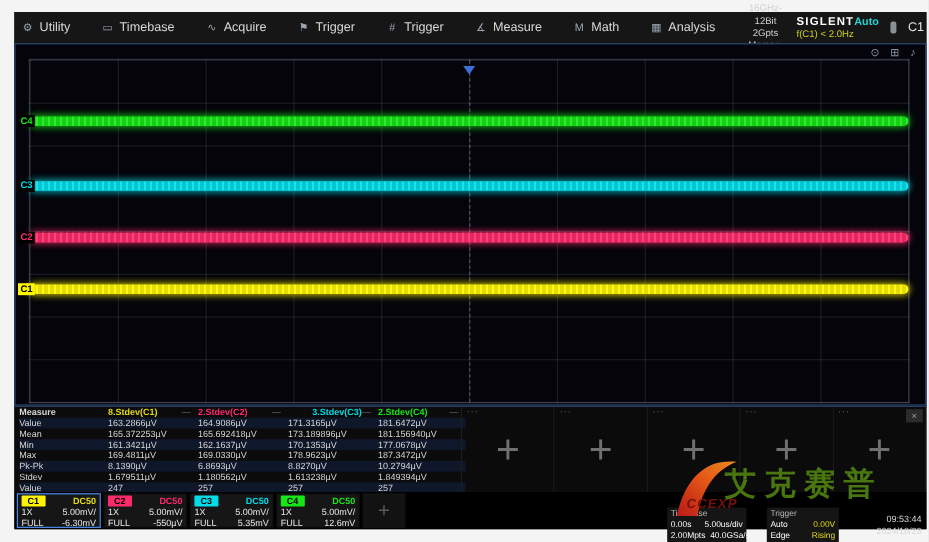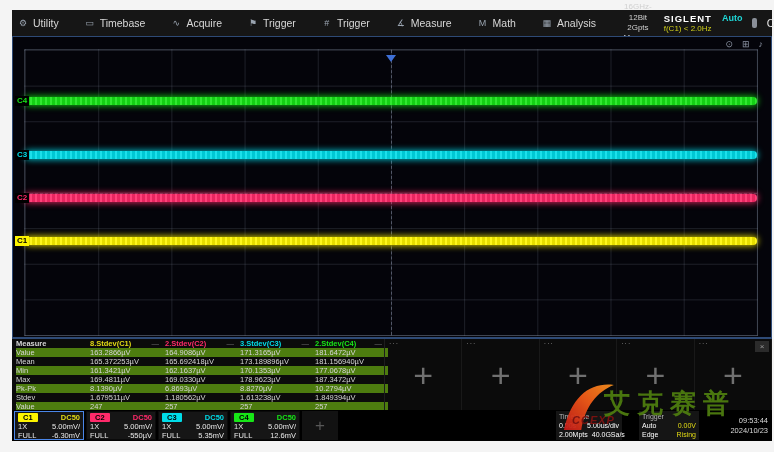--- a/index.html
+++ b/index.html
@@ -9,21 +9,21 @@
 
   
   .menubar { position:absolute; left:0; top:0; width:100%; height:26px; background:#161616;
              display:flex; align-items:center; padding:0 6px; }
   .menu-item { display:flex; align-items:center; gap:5px; color:#d8d8d8; font-size:10.5px;
                margin-right:26px; cursor:default; }
   .menu-item .mi { color:#9aa4b0; font-size:9px; width:10px; text-align:center; }
   .mb-right { margin-left:auto; display:flex; align-items:center; gap:10px; }
   .sysinfo { text-align:center; font-size:8px; line-height:1.3; color:#d0d0d0; }
   .brandblk { text-align:left; line-height:1.2; }
-  .brandrow { display:flex; gap:10px; align-items:flex-end; }
+  .brandrow { display:flex; align-items:flex-end; }
   .brand { color:#fff; font-size:9.5px; font-weight:bold; letter-spacing:1px; }
   .acqmode { color:#1fd6d6; font-size:9px; font-weight:bold; }
   .freq { color:#cfcf1a; font-size:8px; }
   .usb-ind { width:7px; height:10px; background:#8a8f98; border-radius:2px; }
   .activech { color:#e8e8e8; font-size:10.5px; }
 
   
   .wavearea { position:absolute; left:0; top:26px; width:100%; height:302px;
               background:#04040a; border:1px solid #2e4a76; }
   .corner-icons { position:absolute; top:2px; right:8px; display:flex; gap:9px;
@@ -55,23 +55,23 @@
   .chtag.c3 { color:#00dce8; top:118px; }
   .chtag.c2 { color:#ff2a6a; top:161px; }
   .chtag.c1 { color:#000; background:#fdf400; top:204px; }
 
   
   .measure { position:absolute; left:0; top:328px; width:100%; height:72px;
              background:#0b0b0b; border-top:1px solid #2e4a76; display:flex; }
   .mtable { width:372px; display:grid; grid-template-columns:74px 75px 75px 75px 73px;
             grid-auto-rows:9px; font-size:7.5px; color:#d6d6d6; padding-left:4px; }
   .mcell { overflow:hidden; white-space:nowrap; line-height:9px; }
-  .mrow-even { background:#4d7c0f; }
+  .mrow-even { background:#0f172a; }
   .mhead { font-weight:bold; }
-  .h-c1 { color:#e3db14; } .h-c2 { color:#ff2a6a; } .h-c3 { color:#00dce8; } .h-c4 { color:#17e617; }
+  .h-c1 { color:#e3db14; } .h-c2 { color:#ff2a6a; } .h-c3 { color:#00dce8;text-align:right; } .h-c4 { color:#17e617; }
   .hdash { float:right; color:#6d6d6d; margin-right:6px; font-weight:normal; }
   .mslots { flex:1; display:flex; position:relative; border-left:1px solid #1d1d1d; }
   .mslot { flex:1; position:relative; border-right:1px solid rgba(255,255,255,.06); }
   .slot-dots { position:absolute; top:1px; left:4px; color:#7a7a7a; font-size:7px; letter-spacing:1px; }
   .slot-plus { position:absolute; top:50%; left:50%; transform:translate(-50%,-46%);
                color:#707070; font-size:34px; font-weight:100; line-height:0; }
   .mclose { position:absolute; top:2px; right:3px; width:14px; height:11px; background:#2b2b2b;
             color:#9a9a9a; font-size:8px; display:flex; align-items:center; justify-content:center; }
 
   
@@ -81,21 +81,21 @@
            padding:1px 3px; font-size:7.5px; line-height:9px; color:#e8e8e8; }
   .chbox.sel { border:1px solid #4a86e8; }
   .cbrow { display:flex; justify-content:space-between; }
   .chbadge { color:#000; font-weight:bold; padding:0 5px; border-radius:1px; }
   .bg-c1 { background:#fdf400; } .bg-c2 { background:#ff2a6a; }
   .bg-c3 { background:#00dce8; } .bg-c4 { background:#17e617; }
   .cp-c1 { color:#e3db14; font-weight:bold; } .cp-c2 { color:#ff2a6a; font-weight:bold; }
   .cp-c3 { color:#00dce8; font-weight:bold; } .cp-c4 { color:#17e617; font-weight:bold; }
   .addslot { width:36px; height:29px; background:#121212; display:flex; align-items:center;
              justify-content:center; color:#585858; font-size:17px; font-weight:200; }
-  .rcluster { margin-left:auto; display:flex; gap:17px; }
+  .rcluster { margin-left:auto; display:flex; gap:17px;margin-top:12px; }
   .infobox { background:#151515; height:29px; padding:1px 3px; font-size:7px; line-height:9px; color:#fff; }
   .ib-head { color:#b8b8b8; }
   .ibrow { display:flex; justify-content:space-between; gap:4px; }
   .tb-box { width:66px; } .tr-box { width:60px; }
   .yellow { color:#e3db14; }
   .clockbox { width:54px; height:29px; padding:5px 2px 0 0; font-size:7.5px; line-height:10px;
               color:#d8d8d8; text-align:right; }
 
   
   .watermark { position:absolute; left:550px; top:380px; width:210px; height:51px;

